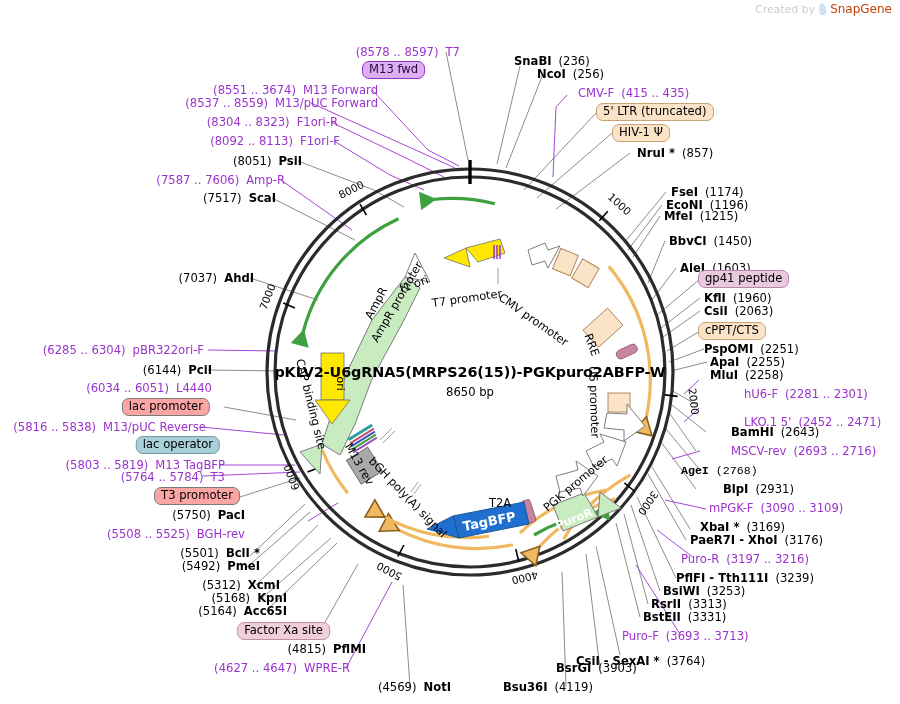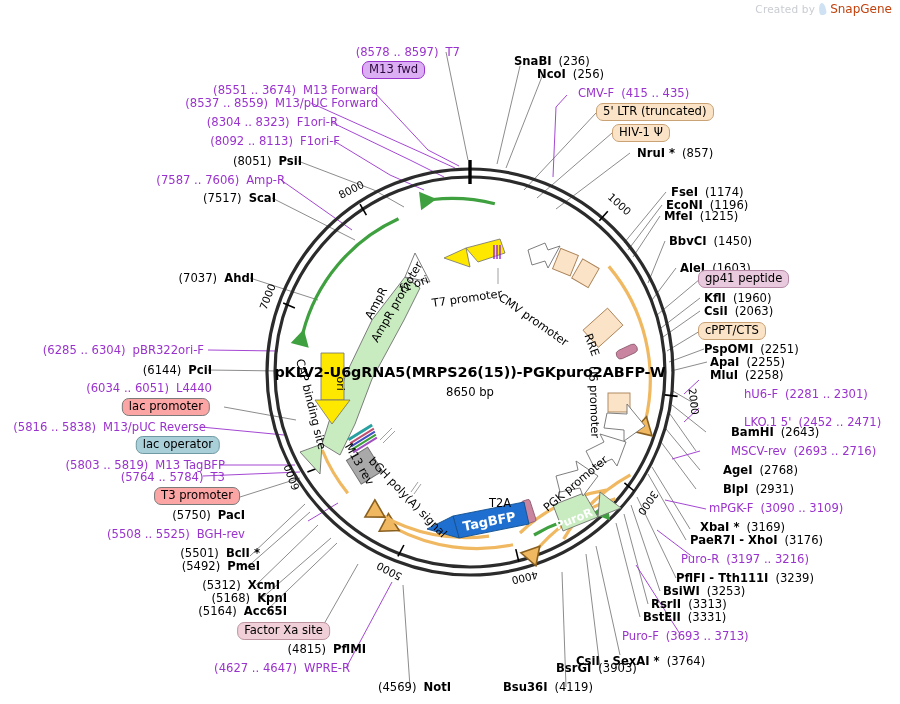--- a/index.html
+++ b/index.html
@@ -437,21 +437,21 @@
   </div>
   <div class="lab l prim" style="left:744px;top:422px;">
     <span>LKO.1 5'</span><span class="sp2"></span><span class="pos">(2452 .. 2471)</span>
   </div>
   <div class="lab l" style="left:731px;top:432px;">
     <span class="enz">BamHI</span><span class="sp2"></span><span class="pos">(2643)</span>
   </div>
   <div class="lab l prim" style="left:731px;top:451px;">
     <span>MSCV-rev</span><span class="sp2"></span><span class="pos">(2693 .. 2716)</span>
   </div>
-  <div class="lab l" style="left:723px;top:470px;">
+  <div class="lab l" style="left:681px;top:470px;font-family:Liberation Mono, monospace;">
     <span class="enz">AgeI</span><span class="sp2"></span><span class="pos">(2768)</span>
   </div>
   <div class="lab l" style="left:723px;top:489px;">
     <span class="enz">BlpI</span><span class="sp2"></span><span class="pos">(2931)</span>
   </div>
   <div class="lab l prim" style="left:709px;top:508px;">
     <span>mPGK-F</span><span class="sp2"></span><span class="pos">(3090 .. 3109)</span>
   </div>
   <div class="lab l" style="left:700px;top:527px;">
     <span class="enz">XbaI *</span><span class="sp2"></span><span class="pos">(3169)</span>

